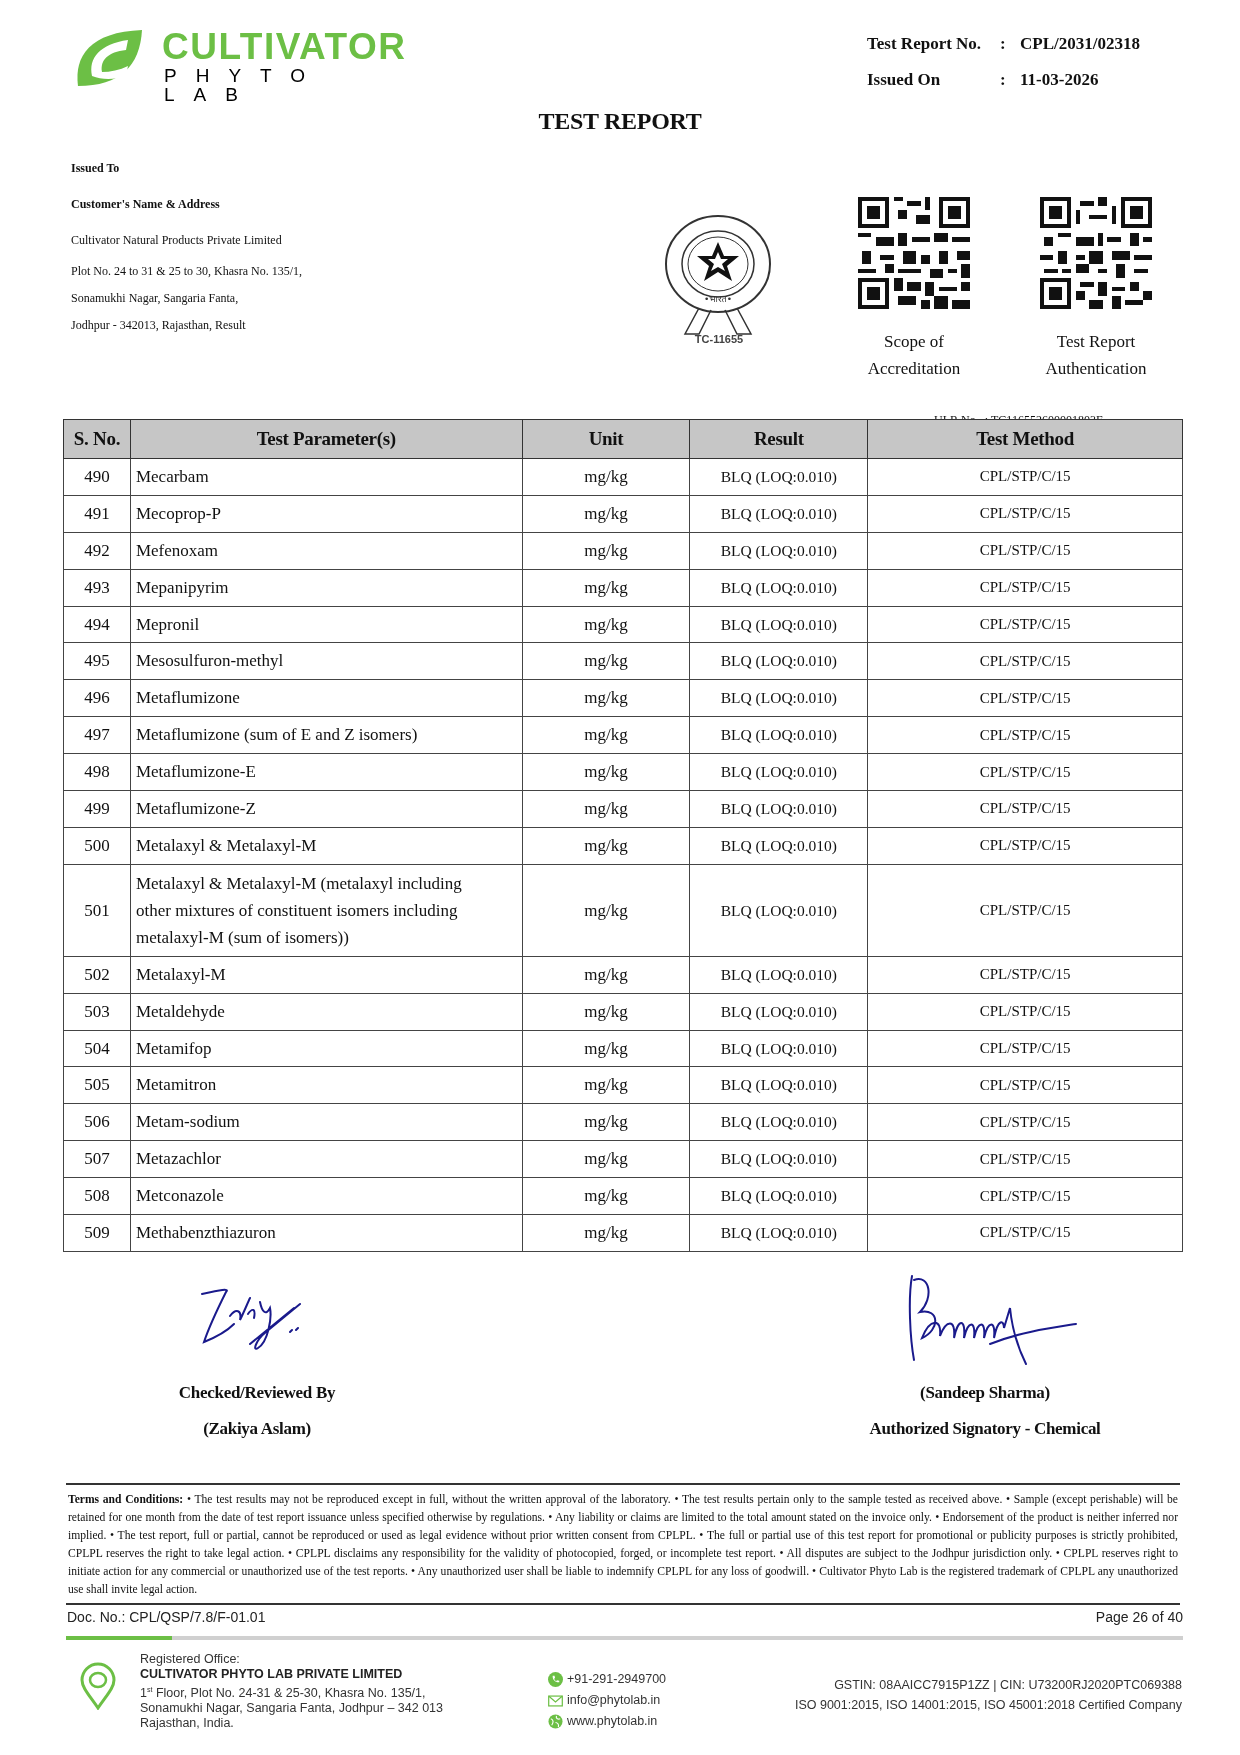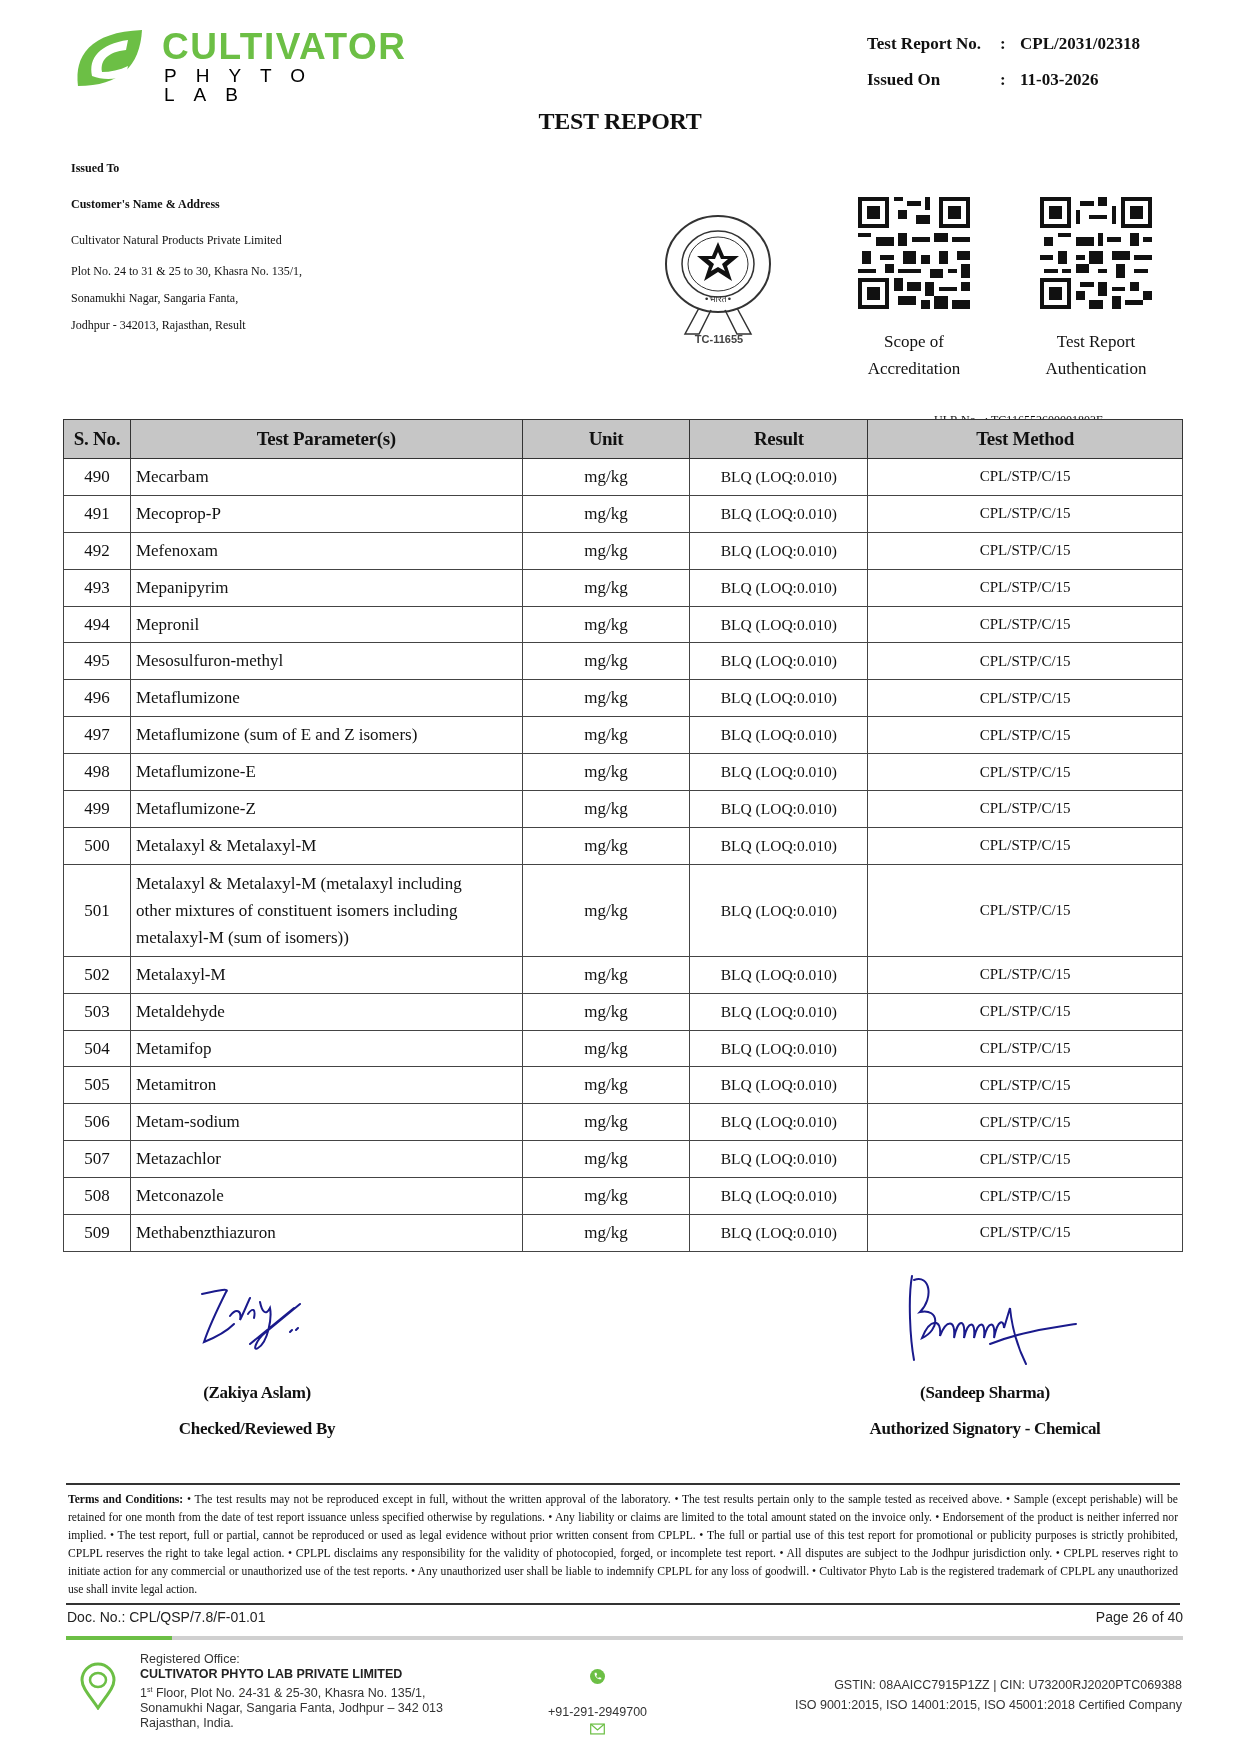--- a/index.html
+++ b/index.html
@@ -59,21 +59,21 @@
   .docno { left: 67px; top: 1609px; font-family: "Liberation Sans", "DejaVu Sans", sans-serif; font-size: 14px; color: #222; }
   .pageno { left: 1050px; top: 1609px; width: 133px; text-align: right; font-family: "Liberation Sans", "DejaVu Sans", sans-serif; font-size: 14px; color: #222; }
 
   .bar { left: 66px; top: 1636px; width: 1117px; height: 4px; background: #d0d0d0; }
   .bar-green { position: absolute; left: 0; top: 0; width: 106px; height: 4px; background: #6cbf45; }
 
   .foot { font-family: "Liberation Sans", "DejaVu Sans", sans-serif; font-size: 12.5px; color: #333; }
   .foot-office { left: 140px; top: 1652px; line-height: 15px; }
   .foot-office .b { font-weight: bold; color: #222; }
   .foot-contact { left: 548px; top: 1669px; line-height: 21px; }
-  .foot-contact .ci { display: flex; align-items: center; gap: 18px; flex-direction: column; }
+  .foot-contact .ci { display: flex; align-items: center; gap: 4px; }
   .foot-cert { left: 720px; top: 1669px; width: 462px; text-align: right; line-height: 20px; margin-top: 6px; }
 </style>
 </head>
 <body>
 
 <div class="abs logo">
   <svg class="logo-mark" viewBox="0 0 80 64">
     <path d="M8 60 C4 30 20 6 72 4 C70 40 50 60 8 60 Z" fill="#6cbf45"></path>
     <path d="M22 50 C18 32 30 18 58 14 L56 24 C38 26 30 34 32 46 C40 46 50 44 58 40 L56 50 C44 54 32 54 22 50 Z" fill="#ffffff"></path>
   </svg>
@@ -393,22 +393,22 @@
 </table>
 
 <svg class="abs" style="left:190px; top:1272px; width:130px; height:90px;" viewBox="0 0 130 90">
   <path d="M12 22 C30 18 40 16 36 20 C28 36 18 58 14 70 C24 66 36 60 44 52 M40 44 C46 36 52 38 50 48 C54 40 58 30 60 26 M58 42 C62 36 66 36 64 46 M70 30 C72 40 76 44 80 36 C82 46 78 70 68 76 C62 80 66 68 76 60 L110 32 M60 72 L104 36 M100 60 L102 58 M106 58 L108 56" fill="none" stroke="#1a1a8c" stroke-width="2" stroke-linecap="round"></path>
 </svg>
 <svg class="abs" style="left:900px; top:1268px; width:180px; height:100px;" viewBox="0 0 180 100">
   <path d="M12 8 C8 30 10 70 14 92 M14 12 C30 6 34 30 20 44 C40 40 40 62 22 70 C30 50 42 50 40 68 C46 52 56 50 54 70 C58 50 66 50 64 70 C68 52 76 52 74 70 C78 52 86 52 84 70 C88 52 96 52 94 70 C98 50 104 52 104 60 L110 40 C112 60 118 80 126 96 M90 76 C120 64 150 60 176 56" fill="none" stroke="#1a1a8c" stroke-width="2" stroke-linecap="round"></path>
 </svg>
 
 <div class="abs sig" style="left:117px; width:280px; top:1375px;">
+  <div>Checked/Reviewed By</div>
   <div>(Zakiya Aslam)</div>
-  <div>Checked/Reviewed By</div>
 </div>
 <div class="abs sig" style="left:835px; width:300px; top:1375px;">
   <div>(Sandeep Sharma)</div>
   <div>Authorized Signatory - Chemical</div>
 </div>
 
 <div class="abs terms">
   <b>Terms and Conditions:</b>&nbsp;<span>• The test results may not be reproduced except in full, without the written approval of the laboratory. • The test results pertain only to the sample tested as received above. • Sample (except perishable) will be retained for one month from the date of test report issuance unless specified otherwise by regulations. • Any liability or claims are limited to the total amount stated on the invoice only. • Endorsement of the product is neither inferred nor implied. • The test report, full or partial, cannot be reproduced or used as legal evidence without prior written consent from CPLPL. • The full or partial use of this test report for promotional or publicity purposes is strictly prohibited, CPLPL reserves the right to take legal action. • CPLPL disclaims any responsibility for the validity of photocopied, forged, or incomplete test report. • All disputes are subject to the Jodhpur jurisdiction only. • CPLPL reserves right to initiate action for any commercial or unauthorized use of the test reports. • Any unauthorized user shall be liable to indemnify CPLPL for any loss of goodwill. • Cultivator Phyto Lab is the registered trademark of CPLPL any unauthorized use shall invite legal action.</span>
 </div>
 

